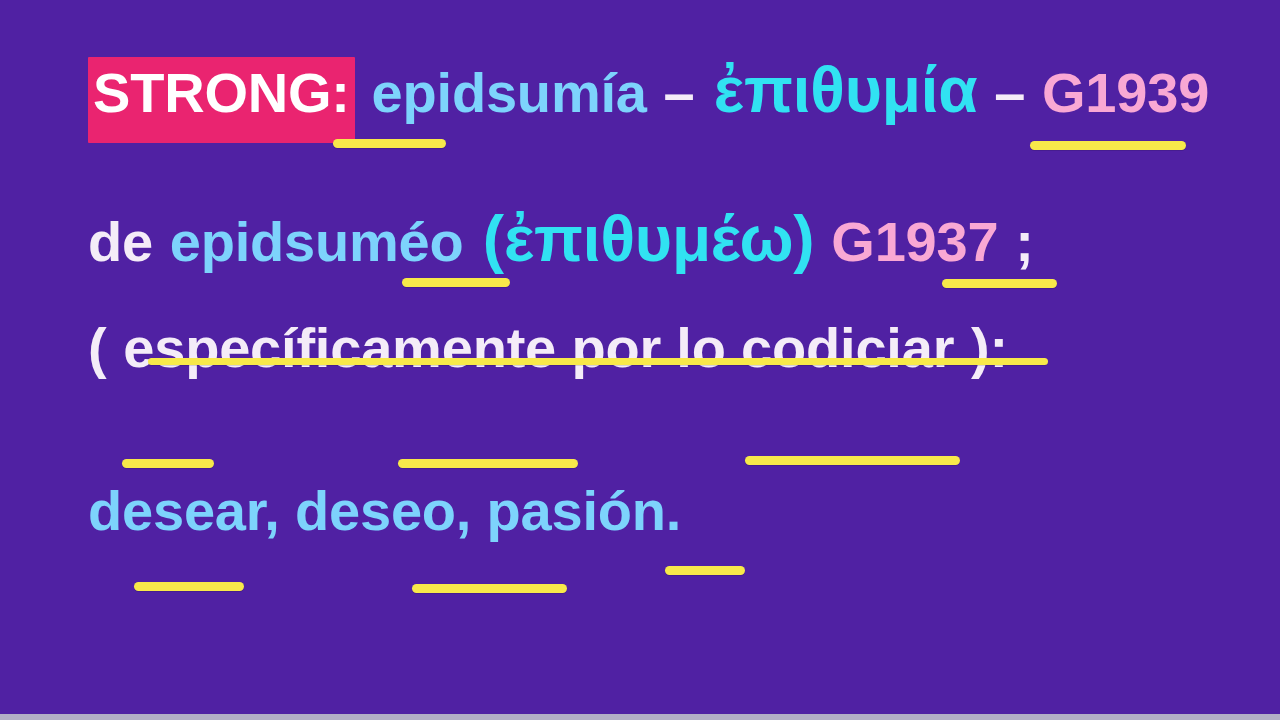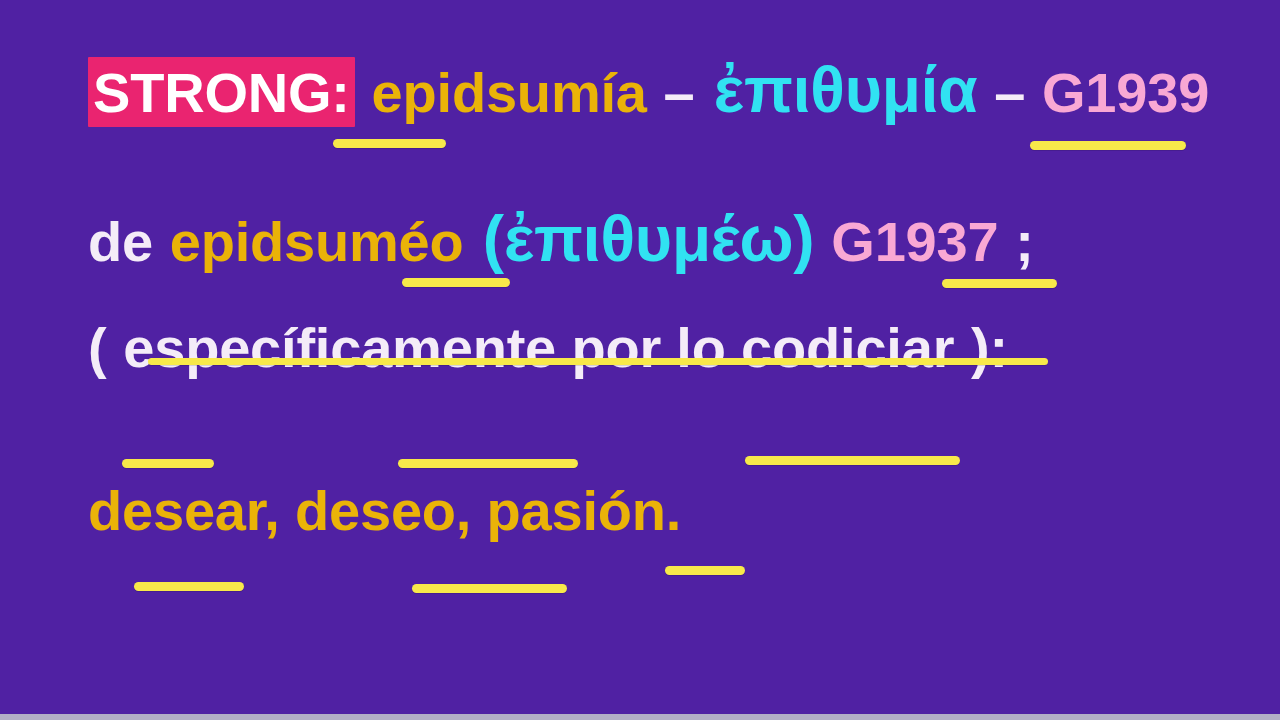--- a/index.html
+++ b/index.html
@@ -51,29 +51,29 @@
   }
 
   .l1 { top: 58px;  font-size: 56px; }
   .l2 { top: 207px; font-size: 56px; }
   .l3 { top: 300px; font-size: 56px; }
   .l4 { top: 392px; font-size: 56px; }
   .l5 { top: 483px; font-size: 56px; }
 
   
   .w    { color: #f4ecf8; margin-top: 20px; }          
-  .y    { color: #eab308; }          
+  .y    { color: #7dd3fc; }          
   .c    { color: #31e2f2; }          
   .g    { color: #f9a8d4; }          
   .dash { color: #f4ecf8; }
 
   .hl {
     background: #ea2470;
     color: #ffffff;
-    padding: 4px 5px 3px 5px;
+    padding: 4px 5px 19px 5px;
     border-radius: 1px;
   }
 
   .grk {
     font-family: Liberation Sans, sans-serif;
     font-size: 64px;
   }
 
   
   .mark {

